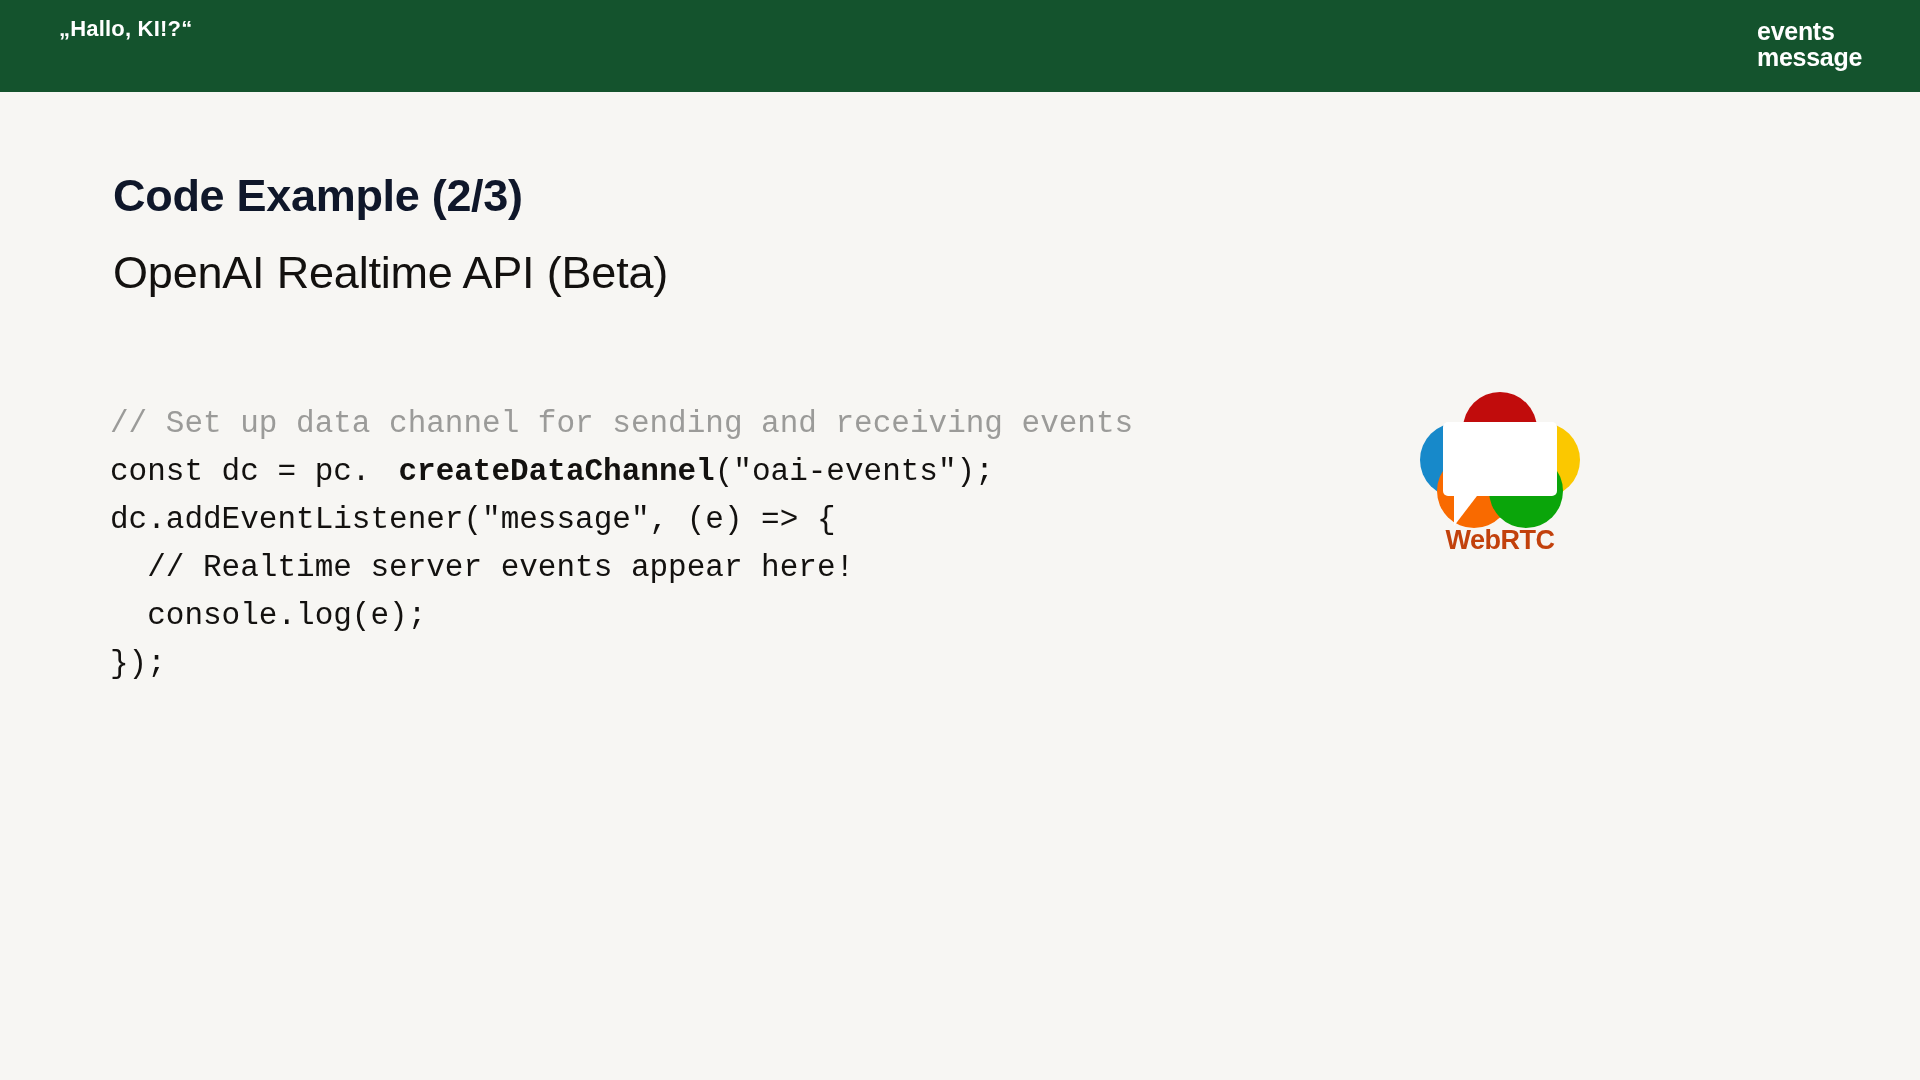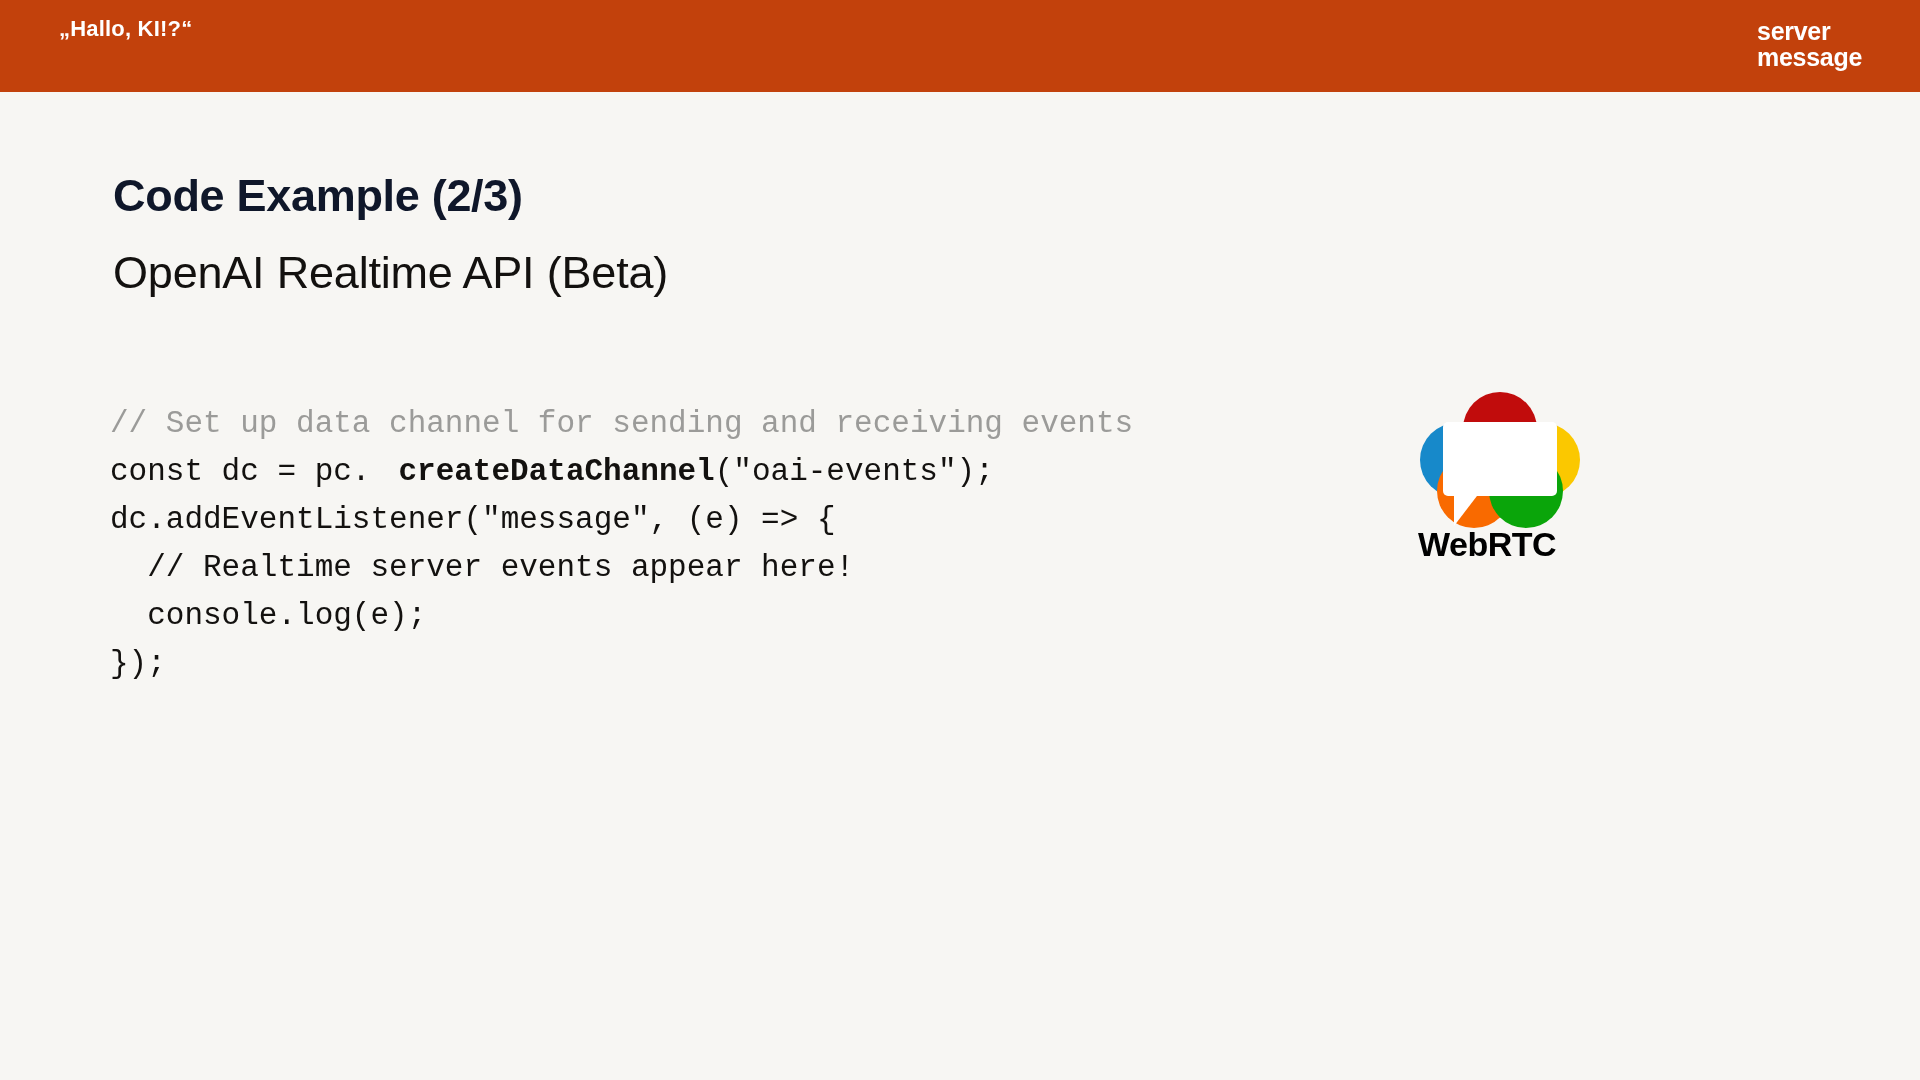--- a/index.html
+++ b/index.html
@@ -20,21 +20,21 @@
     background: #f7f6f3;
   }
 
   
   .header {
     position: absolute;
     top: 0;
     left: 0;
     width: 1920px;
     height: 92px;
-    background: #c2410c;
+    background: #14532d;
     box-sizing: border-box;
   }
   .header-text {
     position: absolute;
     left: 59px;
     top: 14px;
   }
   .header-title {
     color: #ffffff;
     font-size: 22px;
@@ -151,37 +151,38 @@
     height: 0;
     border-left: 0 solid transparent;
     border-right: 26px solid transparent;
     border-top: 34px solid #ffffff;
   }
   .webrtc-word {
     position: absolute;
     left: 0;
     top: 133px;
     width: 164px;
-    font-size: 34px;
-    font-weight: bold;
-    color: #000000;
+    text-align: center;
+    font-size: 27px;
+    font-weight: bold;
+    color: #c2410c;
     letter-spacing: -0.5px;
   }
 </style>
 </head>
 <body>
 
 <div class="slide">
 
   <div class="header">
     <div class="header-text">
       <div class="header-title">„Hallo, KI!?“</div>
     </div>
     <div class="logo">
-      <div class="logo-line">server</div>
+      <div class="logo-line">events</div>
       <div class="logo-line">message</div>
     </div>
   </div>
 
   <div class="title-block">
     <div class="slide-title">Code Example (2/3)</div>
     <div class="slide-subtitle">OpenAI Realtime API (Beta)</div>
   </div>
 
   <div class="code-block" id="code-block"><div class="code-line"><span class="tok-comment">// Set up data channel for sending and receiving events</span></div><div class="code-line"><span>const dc = pc.</span><span class="tok-bold">createDataChannel</span><span>("oai-events");</span></div><div class="code-line"><span>dc.addEventListener("message", (e) =&gt; {</span></div><div class="code-line"><span>  // Realtime server events appear here!</span></div><div class="code-line"><span>  console.log(e);</span></div><div class="code-line"><span>});</span></div></div>

